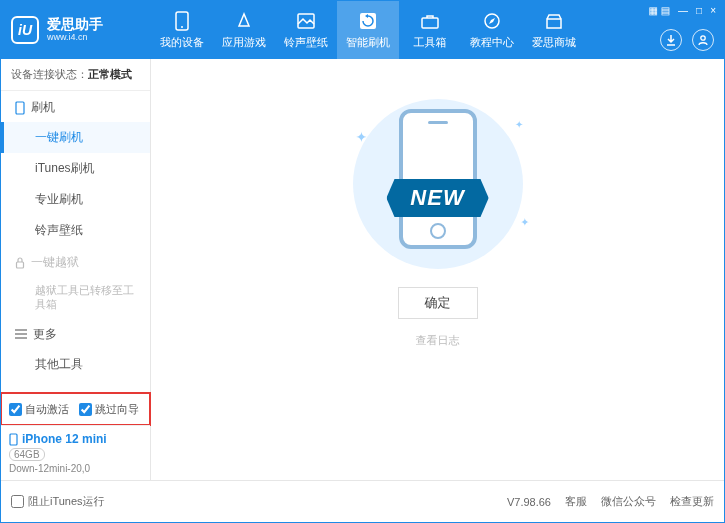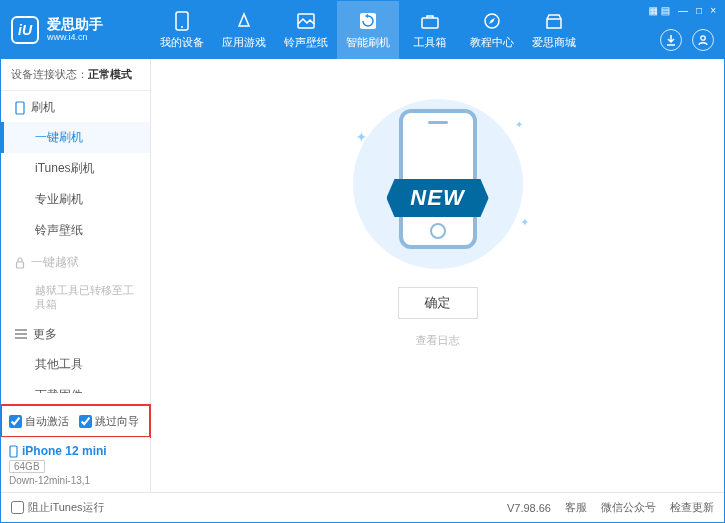--- a/index.html
+++ b/index.html
@@ -27,34 +27,34 @@
 .menu-group { padding: 8px 10px 6px 14px; color: #555; display: flex; align-items: center; gap: 6px; font-size: 12px; }
 .menu-group.locked { color: #bbb; }
 .menu-item { padding: 7px 10px 7px 34px; color: #555; cursor: pointer; font-size: 12px; }
 .menu-item.active { color: #1e8ae6; border-left: 3px solid #1e8ae6; background: #f3f9ff; padding-left: 31px; }
 .menu-note { padding: 6px 10px 6px 34px; color: #bbb; font-size: 11px; line-height: 1.3; }
 .checks { border-top: 1px solid #eee; padding: 8px 8px; display: flex; gap: 10px; color: #555; font-size: 11px; outline: 2px solid #e53935; outline-offset: -1px; margin-top: 12px; }
 .checks label { display: flex; align-items: center; gap: 3px; cursor: pointer; }
 .checks input { accent-color: #1e8ae6; }
 .device { border-top: 1px solid #eee; padding: 6px 8px; }
 .dev-name { color: #1e8ae6; font-weight: bold; display: flex; align-items: center; gap: 4px; }
-.dev-cap { display: inline-block; border: 1px solid #ccc; border-radius: 1px; padding: 0 4px; font-size: 10px; color: #888; margin-top: 2px; }
+.dev-cap { display: inline-block; border: 1px solid #ccc; border-radius: 6px; padding: 0 4px; font-size: 10px; color: #888; margin-top: 2px; }
 .dev-sub { color: #888; font-size: 10px; margin-top: 2px; }
 .main { flex: 1; display: flex; flex-direction: column; align-items: center; justify-content: flex-start; padding-top: 40px; background: #fff; }
 .illus { width: 220px; height: 170px; position: relative; margin-bottom: 18px; }
 .circle-bg { width: 170px; height: 170px; background: #e6f3ff; border-radius: 50%; position: absolute; left: 50%; top: 0; transform: translateX(-50%); }
 .phone { width: 78px; height: 140px; background: #fff; border: 4px solid #8fb9dd; border-radius: 12px; position: absolute; left: 50%; top: 10px; transform: translateX(-50%); }
 .phone::after { content: ""; position: absolute; bottom: 6px; left: 50%; transform: translateX(-50%); width: 12px; height: 12px; border: 2px solid #8fb9dd; border-radius: 50%; }
 .phone::before { content: ""; position: absolute; top: 8px; left: 50%; transform: translateX(-50%); width: 20px; height: 3px; background: #8fb9dd; border-radius: 2px; }
 .ribbon { position: absolute; left: 50%; top: 80px; transform: translateX(-50%); padding: 6px 24px; background: #0369a1; color: #fff; font-weight: 900; font-style: italic; font-size: 22px; letter-spacing: 1px; text-shadow: 0 1px 0 rgba(0,0,0,.15); clip-path: polygon(8% 0, 92% 0, 100% 50%, 92% 100%, 8% 100%, 0 50%); }
 .sparkle { position: absolute; color: #9cd1ff; font-size: 14px; }
 .msg { font-size: 15px; color: #333; margin-bottom: 18px; }
 .ok-btn { padding: 6px 26px; border: 1px solid #ddd; background: #fff; cursor: pointer; font-size: 13px; color: #444; }
 .log-link { margin-top: 14px; font-size: 11px; color: #bbb; cursor: pointer; }
-.footer { height: 30px; border-top: 1px solid #e6e6e6; display: flex; align-items: center; padding: 0 10px; font-size: 11px; color: #666; gap: 14px; }
+.footer { height: 42px; border-top: 1px solid #e6e6e6; display: flex; align-items: center; padding: 0 10px; font-size: 11px; color: #666; gap: 14px; }
 .footer .spacer { flex: 1; }
 .footer label { display: flex; align-items: center; gap: 4px; cursor: pointer; }
 .footer .link { cursor: pointer; }
 svg { display: block; }
 </style>
 </head>
 <body>
 
 <div class="window">
 
@@ -208,21 +208,21 @@
       <div class="device">
         <div class="dev-name">
           <span>
               <svg width="9" height="13" viewBox="0 0 9 13">
                 <rect x="1" y="1" width="7" height="11" rx="1" fill="none" stroke="#1e8ae6" stroke-width="1.2"></rect>
               </svg>
             </span>
           <span>iPhone 12 mini</span>
         </div>
         <span class="dev-cap">64GB</span>
-        <div class="dev-sub">Down-12mini-13,1</div>
+        <div class="dev-sub">Down-12mini-20,0</div>
       </div>
     </div>
 
     <div class="main">
       <div class="illus">
         <div class="circle-bg"></div>
         <div class="phone"></div>
         <div class="ribbon">NEW</div>
         <span class="sparkle" style="left:28px;top:30px">✦</span>
         <span class="sparkle" style="right:24px;top:20px;font-size:10px">✦</span>

